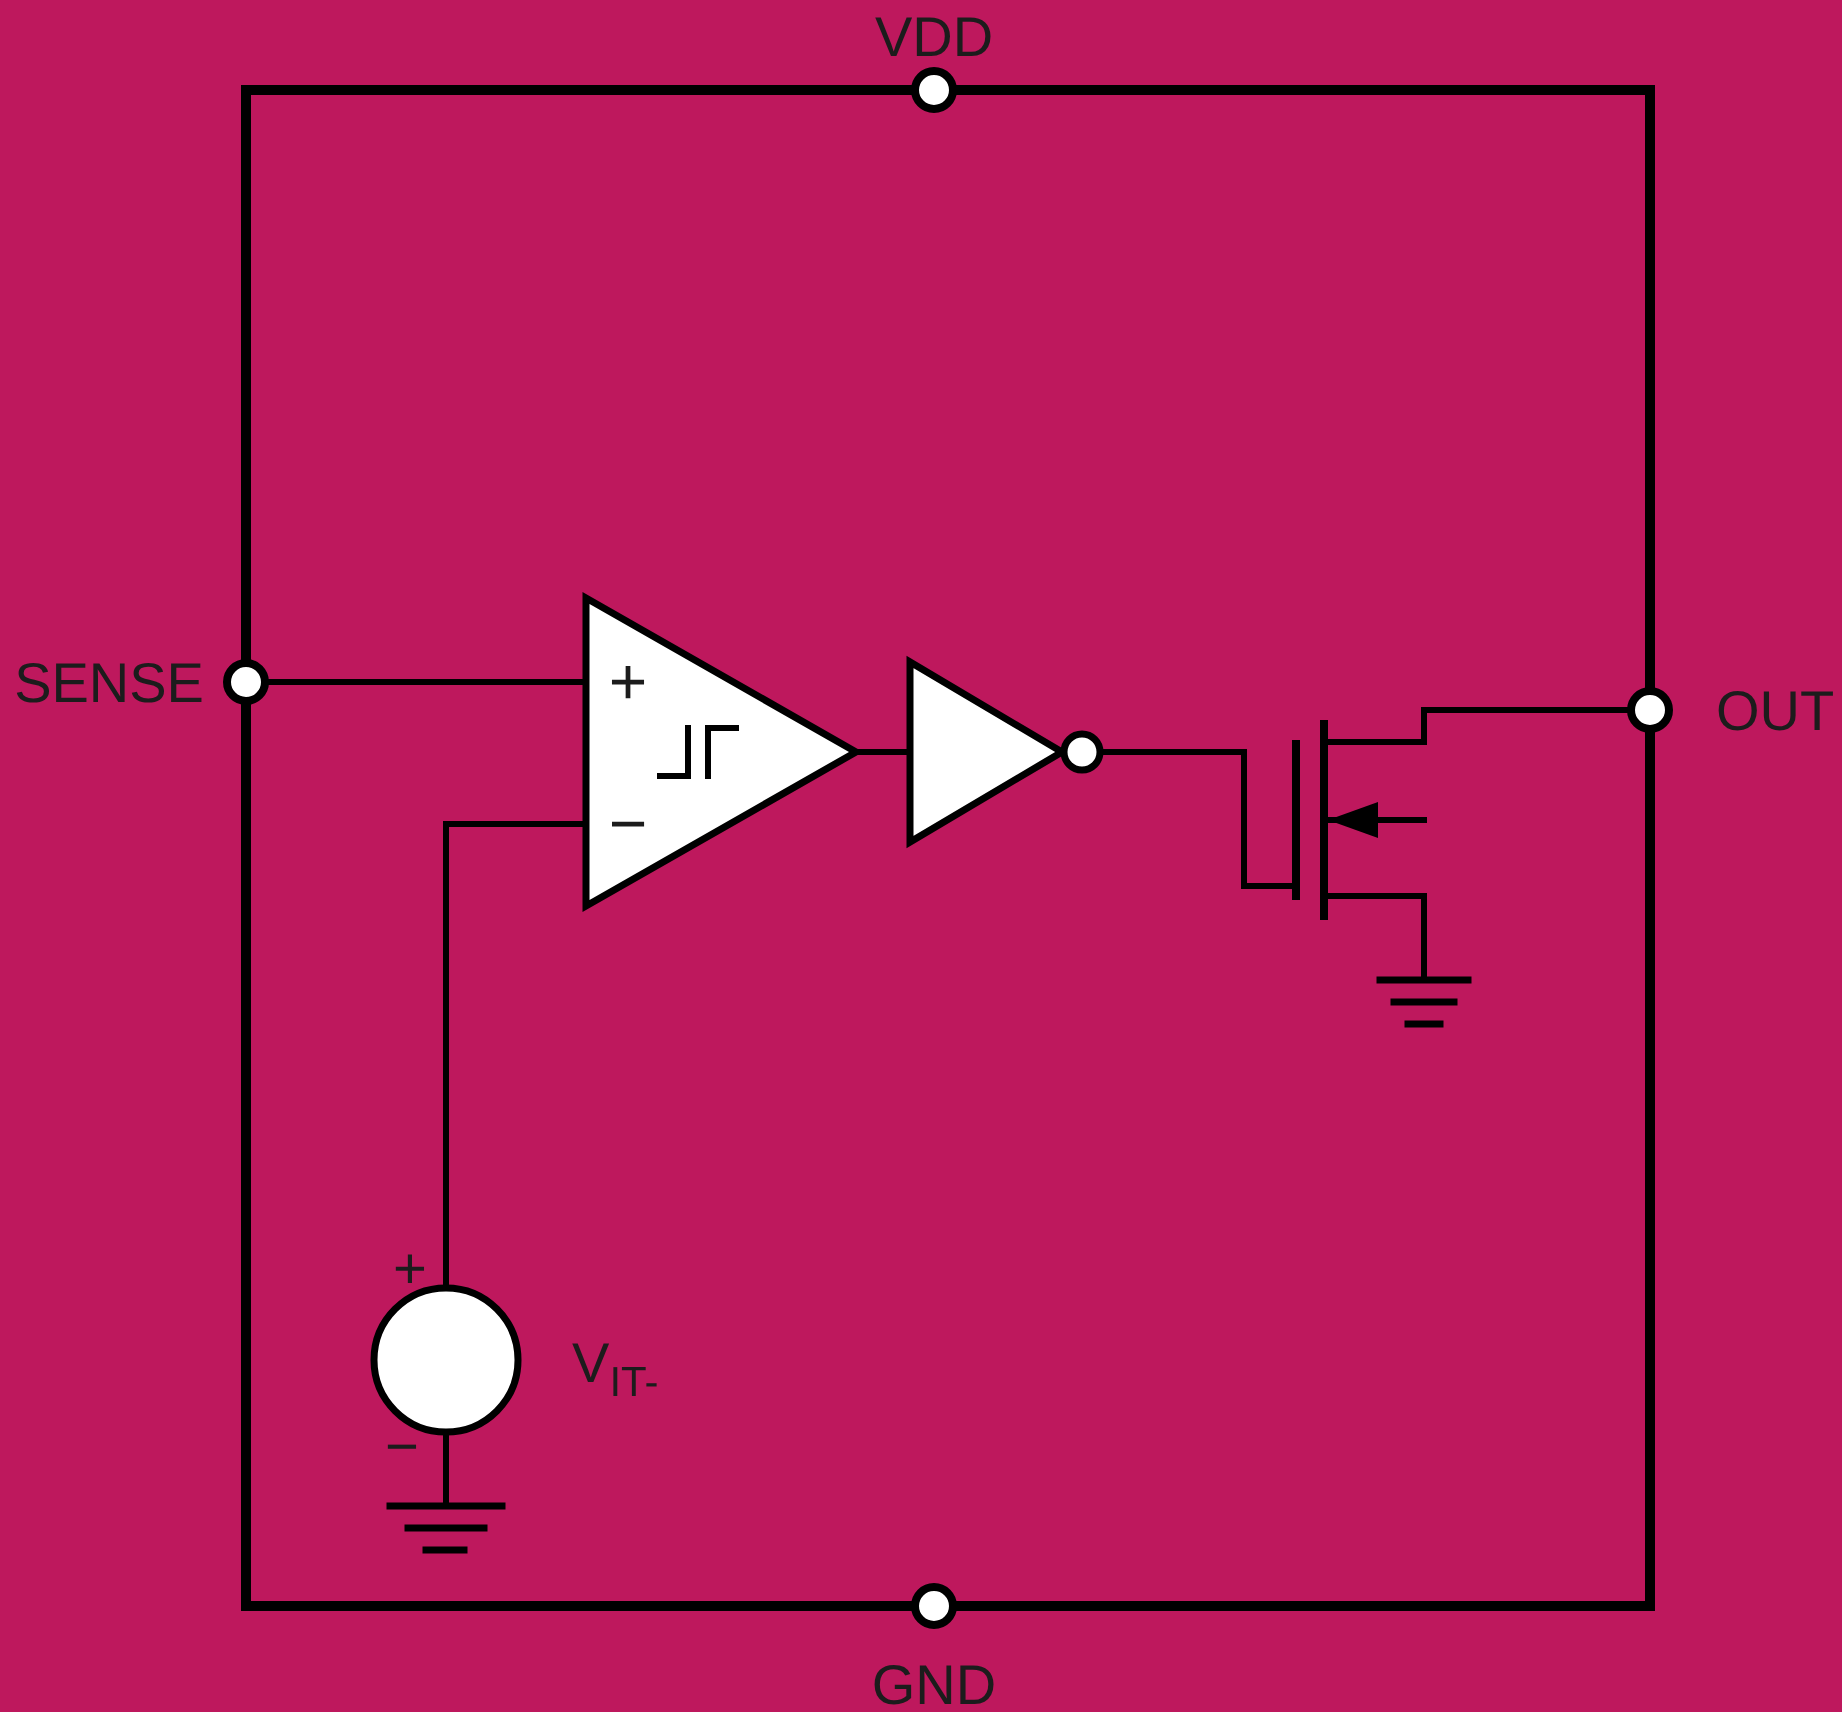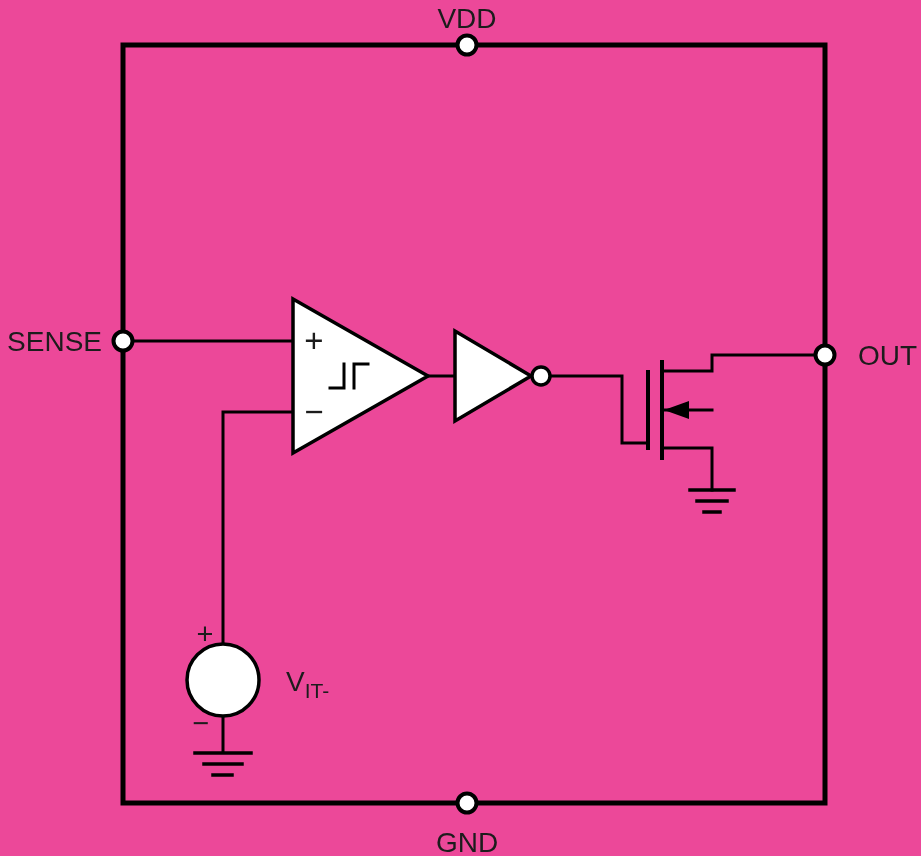--- a/index.html
+++ b/index.html
@@ -4,21 +4,21 @@
 <style>
   html, body {
     margin: 0;
     padding: 0;
     background: #ffffff;
   }
   .canvas {
     position: relative;
     width: 921px;
     height: 856px;
-    background: #ec4899;
+    background: #be185d;
     overflow: hidden;
   }
   svg {
     display: block;
   }
   text {
     font-family: "Liberation Sans", "DejaVu Sans", sans-serif;
   }
 </style>
 </head>

